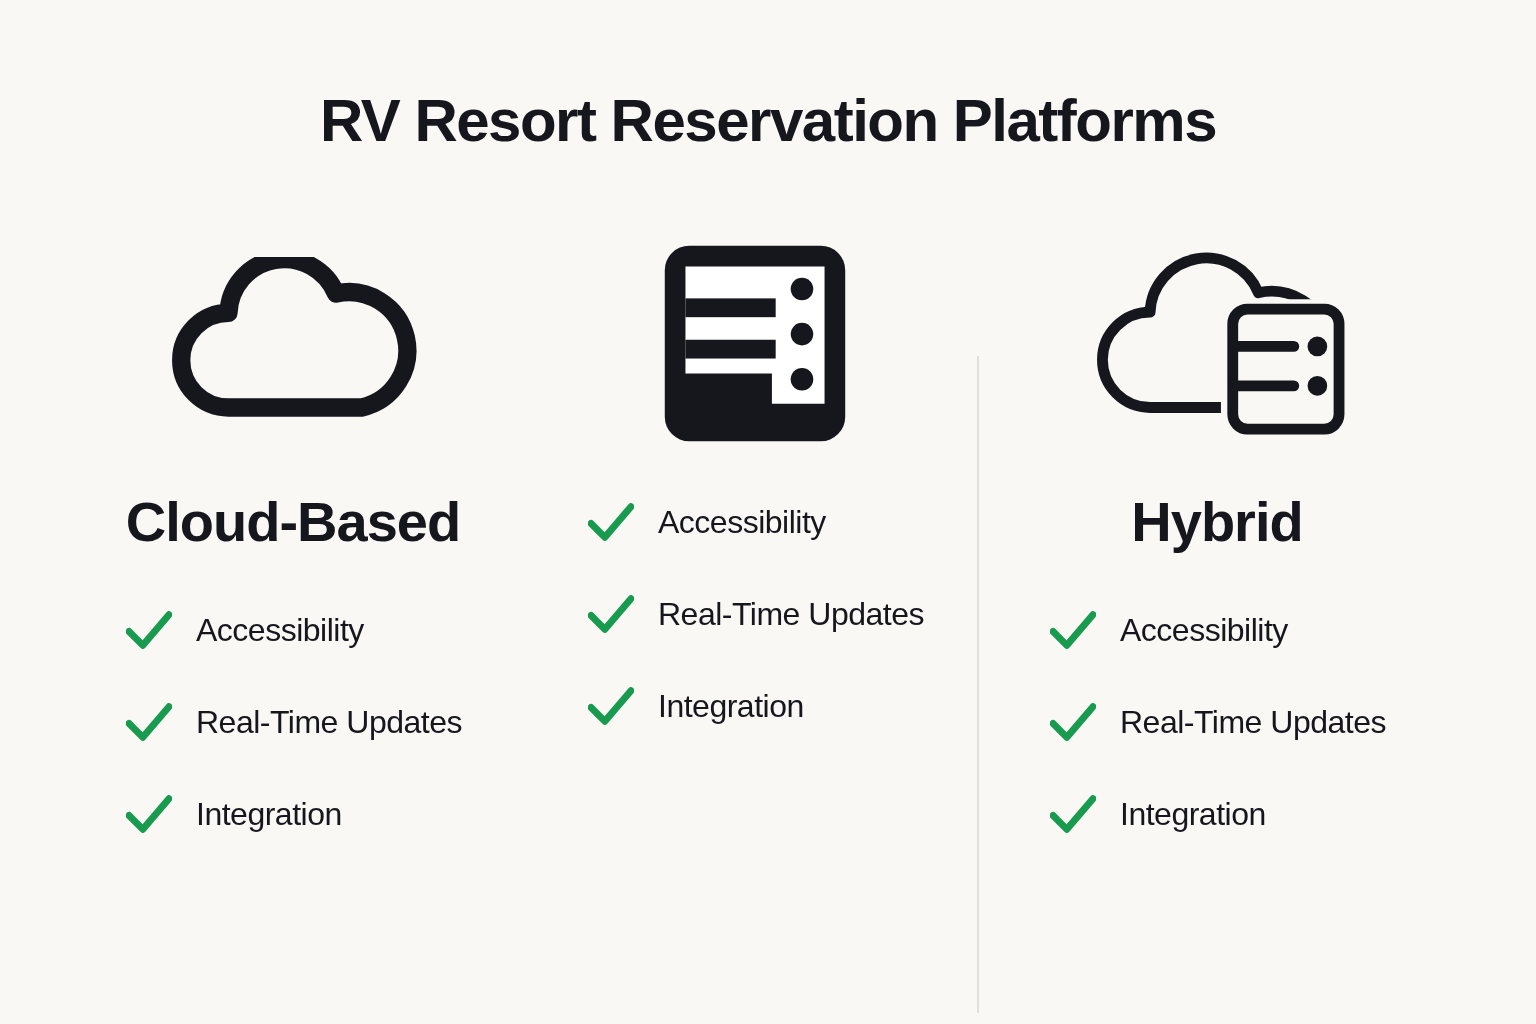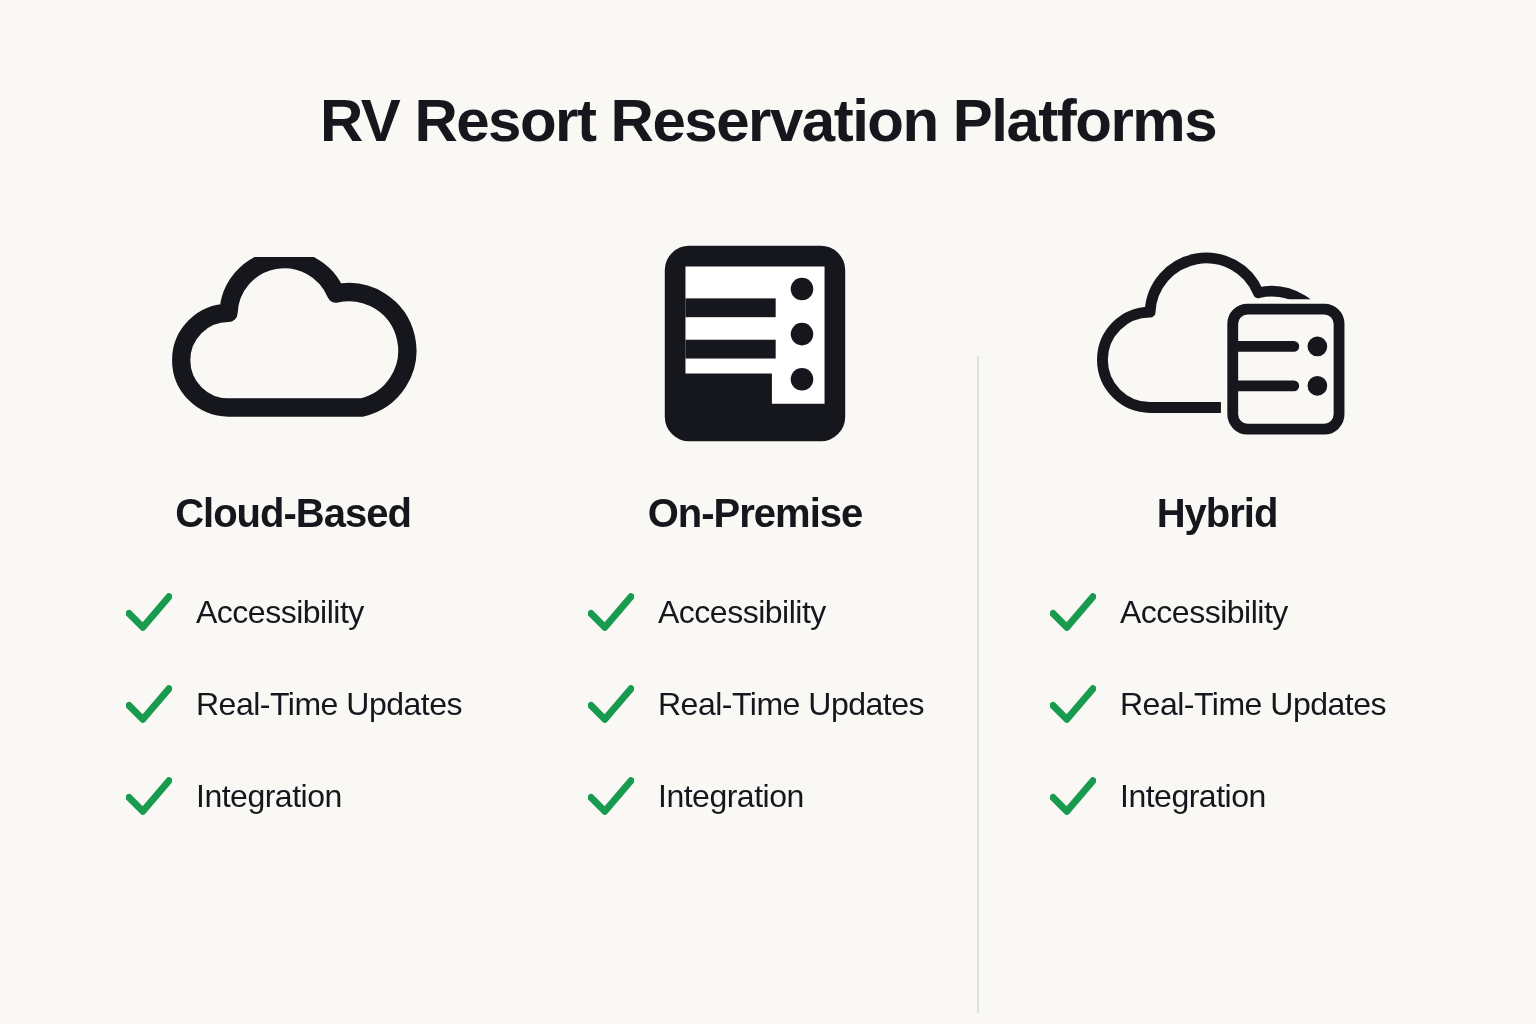--- a/index.html
+++ b/index.html
@@ -40,21 +40,21 @@
     margin-top:86px;
     height:206px;
     display:flex;
     align-items:center;
     justify-content:center;
   }
   .icon-box svg{display:block;color:var(--ink);}
   .column-heading{
     margin-top:44px;
     text-align:center;
-    font-size:40px;
+    font-size:56px;
     font-weight:700;
     letter-spacing:-1px;
     line-height:1.15;
   }
   .features{
     list-style:none;
     margin-top:50px;
     padding-left:64px;
   }
   .feature-row{
@@ -131,21 +131,20 @@
         <svg width="188" height="203" viewBox="0 0 100 108" aria-hidden="true">
           <rect x="2" y="2" width="96" height="104" rx="13" fill="currentColor"></rect>
           <path d="M13,13 H87 V86 H59 V70 H13 Z" fill="#ffffff"></path>
           <rect x="13" y="30" width="48" height="10" fill="currentColor"></rect>
           <rect x="13" y="52" width="48" height="10" fill="currentColor"></rect>
           <circle cx="75" cy="25" r="6" fill="currentColor"></circle>
           <circle cx="75" cy="49" r="6" fill="currentColor"></circle>
           <circle cx="75" cy="73" r="6" fill="currentColor"></circle>
         </svg>
       </div>
-      <h2 class="column-heading">On-Premise</h2>
       <ul class="features">
         <li class="feature-row">
           <svg class="check" viewBox="0 0 30 26" fill="none">
             <polyline points="2,14 11,23 28,3" stroke="currentColor" stroke-width="4.5" stroke-linecap="round" stroke-linejoin="round"></polyline>
           </svg>
           <span class="feature-text">Accessibility</span>
         </li>
         <li class="feature-row">
           <svg class="check" viewBox="0 0 30 26" fill="none">
             <polyline points="2,14 11,23 28,3" stroke="currentColor" stroke-width="4.5" stroke-linecap="round" stroke-linejoin="round"></polyline>

